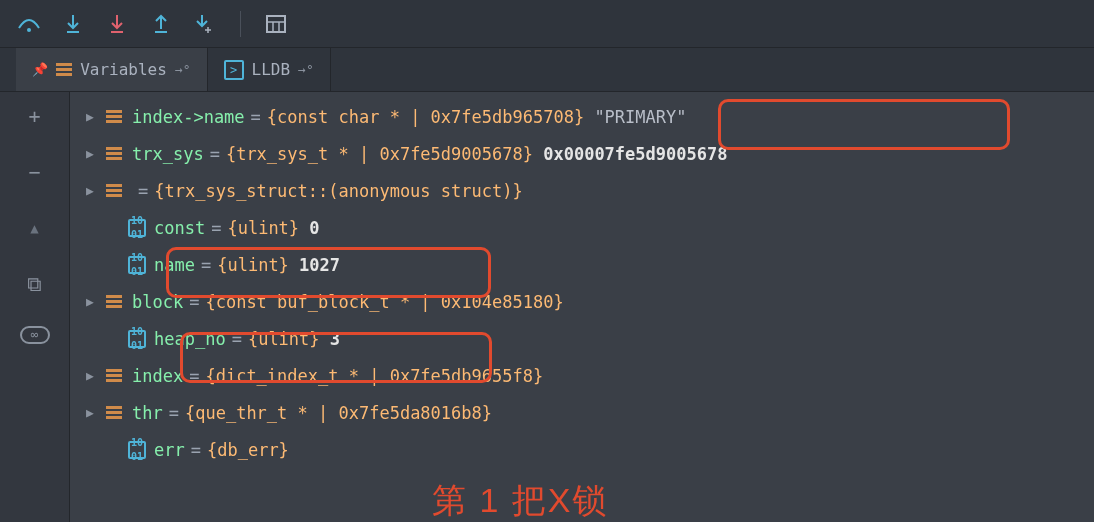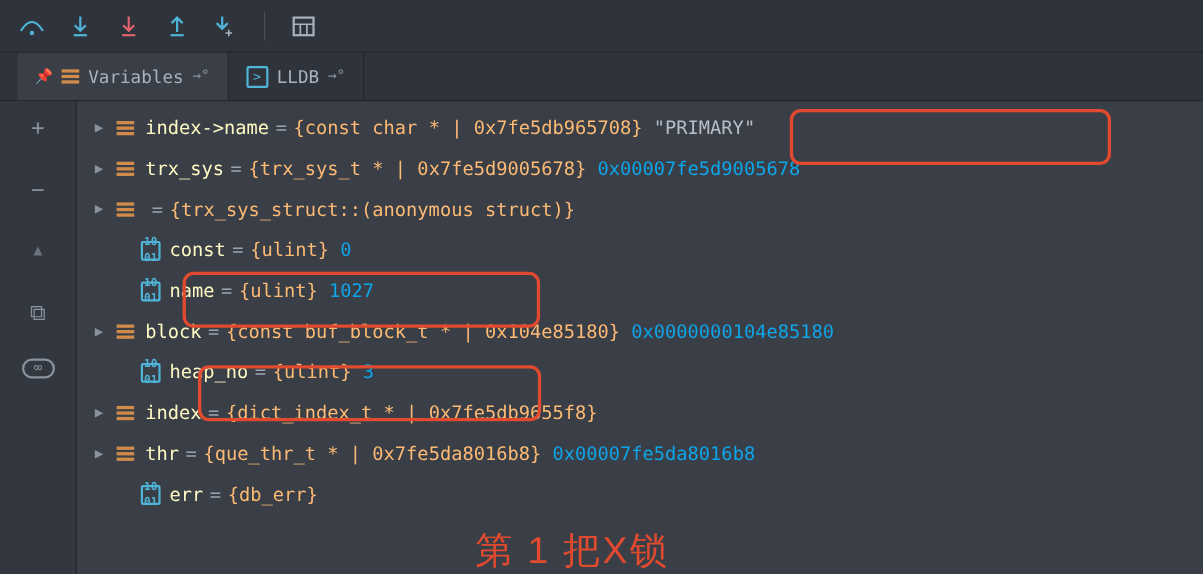--- a/index.html
+++ b/index.html
@@ -106,24 +106,24 @@
     border: 2px solid #4fb4d8;
     color: #4fb4d8;
     font-size: 10px;
     font-weight: bold;
     border-radius: 2px;
     width: 18px; height: 18px;
     line-height: 14px;
     text-align: left;
     margin-left: 28px;
   }
-  .name { color: #fef9c3; }
+  .name { color: #86efac; }
   .eq { color: #9aa3b0; margin: 0 6px; }
   .type { color: #fdba74; }
-  .val { color: #0ea5e9; }
+  .val { color: #e5e5e5; font-weight: bold; }
   .valstr { color: #b8bec8; }
   .highlight-box {
     position: absolute;
     border: 3px solid #e14a2e;
     border-radius: 10px;
     pointer-events: none;
   }
   .hb1 { left: 718px; top: 99px; width: 292px; height: 51px; }
   .hb2 { left: 166px; top: 247px; width: 325px; height: 51px; }
   .hb3 { left: 180px; top: 332px; width: 312px; height: 51px; }
@@ -277,21 +277,20 @@
     <div class="row">
       <span class="arrow">▶</span>
       <span class="vicon struct">
           <span></span>
           <span></span>
           <span></span>
         </span>
       <span class="name">block</span>
       <span class="eq">=</span>
       <span class="type">{const buf_block_t * | 0x104e85180}</span>
-      <span class="val">&nbsp;<span>0x0000000104e85180</span></span>
     </div>
     <div class="row">
       <span class="arrow blank">▶</span>
       <span class="vicon prim">10<br>01</span>
       <span class="name">heap_no</span>
       <span class="eq">=</span>
       <span class="type">{ulint}</span>
       <span class="val">&nbsp;<span>3</span></span>
     </div>
     <div class="row">
@@ -308,21 +307,20 @@
     <div class="row">
       <span class="arrow">▶</span>
       <span class="vicon struct">
           <span></span>
           <span></span>
           <span></span>
         </span>
       <span class="name">thr</span>
       <span class="eq">=</span>
       <span class="type">{que_thr_t * | 0x7fe5da8016b8}</span>
-      <span class="val">&nbsp;<span>0x00007fe5da8016b8</span></span>
     </div>
     <div class="row">
       <span class="arrow blank">▶</span>
       <span class="vicon prim">10<br>01</span>
       <span class="name">err</span>
       <span class="eq">=</span>
       <span class="type">{db_err}</span>
     </div>
   </div>
 </div>

